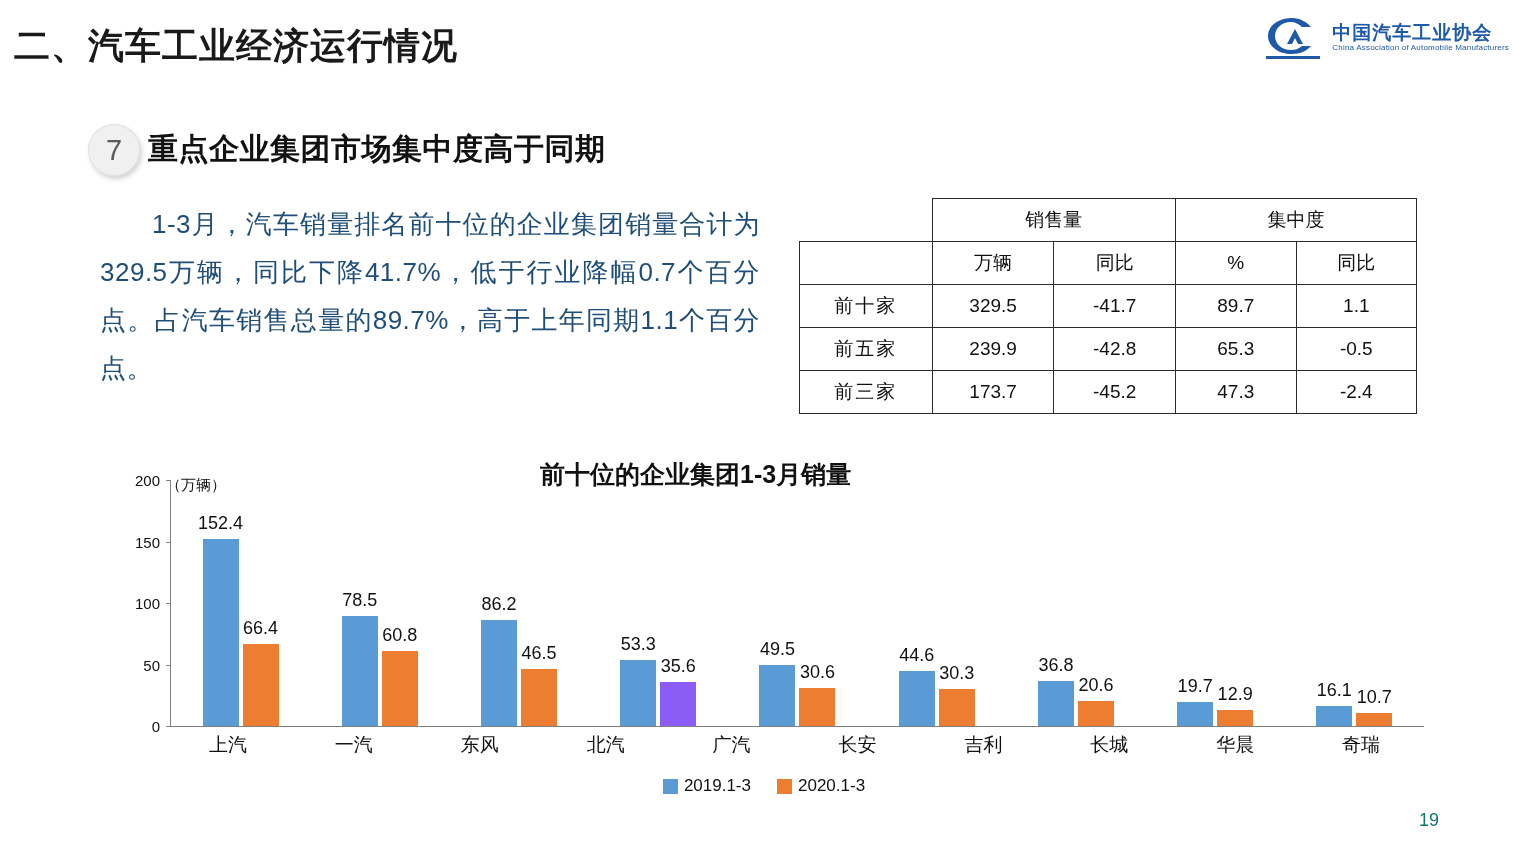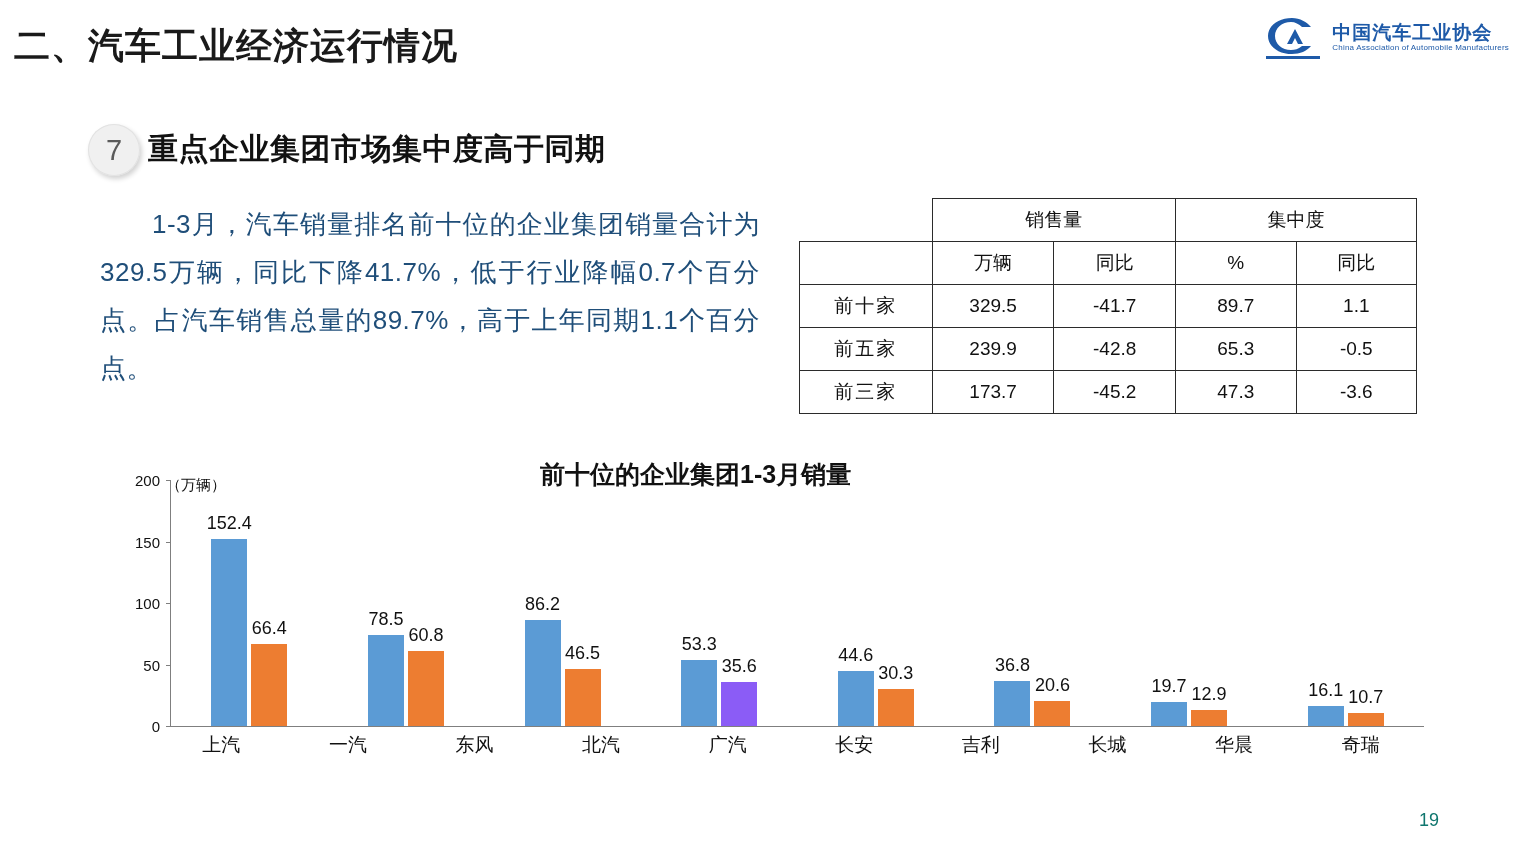--- a/index.html
+++ b/index.html
@@ -204,21 +204,21 @@
     position: absolute;
     left: 50%;
     transform: translateX(-50%);
     top: -26px;
     font-size: 18px;
     color: #111;
     white-space: nowrap;
   }
   .x-labels {
     position: absolute;
-    left: 54px;
+    left: 61px;
     right: 0;
     top: 252px;
     display: flex;
   }
   .x-labels span {
     flex: 1;
     text-align: center;
     font-size: 19px;
     color: #111;
   }
@@ -303,21 +303,21 @@
         <td>239.9</td>
         <td>-42.8</td>
         <td>65.3</td>
         <td>-0.5</td>
       </tr>
       <tr>
         <td class="rowhead">前三家</td>
         <td>173.7</td>
         <td>-45.2</td>
         <td>47.3</td>
-        <td>-3.6</td>
+        <td>-2.4</td>
       </tr>
     </tbody>
       </table>
   </div>
 
   <div class="chart-title">前十位的企业集团1-3月销量</div>
 
   <div class="chart-area">
     <div class="y-unit">（万辆）</div>
     <div class="y-axis-labels" id="y-axis-labels">
@@ -331,41 +331,49 @@
       <div class="groups" id="groups">
           <div class="group">
             <div class="bar s1" style="height: 187.452px; background: rgb(91, 155, 213);">
               <span class="val">152.4</span>
             </div>
             <div class="bar s2" style="height: 81.672px; background: rgb(237, 125, 49);">
               <span class="val">66.4</span>
             </div>
           </div>
           <div class="group">
-            <div class="bar s1" style="height: 91px; background: rgb(91, 155, 213);">
+            <div class="bar s1" style="height: 110px; background: rgb(91, 155, 213);">
               <span class="val">78.5</span>
             </div>
             <div class="bar s2" style="height: 74.784px; background: rgb(237, 125, 49);">
               <span class="val">60.8</span>
             </div>
           </div>
           <div class="group">
             <div class="bar s1" style="height: 106.026px; background: rgb(91, 155, 213);">
               <span class="val">86.2</span>
             </div>
             <div class="bar s2" style="height: 57.195px; background: rgb(237, 125, 49); text-decoration: underline;">
               <span class="val">46.5</span>
             </div>
           </div>
           <div class="group">
             <div class="bar s1" style="height: 65.559px; background: rgb(91, 155, 213);">
               <span class="val">53.3</span>
             </div>
             <div class="bar s2" style="height: 43.788px; background: #8b5cf6;">
               <span class="val">35.6</span>
+            </div>
+          </div>
+          <div class="group">
+            <div class="bar s1" style="height: 60.885px; background: rgb(91, 155, 213);">
+              <span class="val">49.5</span>
+            </div>
+            <div class="bar s2" style="height: 37.638px; background: rgb(237, 125, 49);">
+              <span class="val">30.6</span>
             </div>
           </div>
           <div class="group">
             <div class="bar s1" style="height: 54.858px; background: rgb(91, 155, 213);">
               <span class="val">44.6</span>
             </div>
             <div class="bar s2" style="height: 37.269px; background: rgb(237, 125, 49);">
               <span class="val">30.3</span>
             </div>
           </div>
@@ -405,16 +413,26 @@
         <span>一汽</span>
         <span>东风</span>
         <span>北汽</span>
         <span>广汽</span>
         <span>长安</span>
         <span>吉利</span>
         <span>长城</span>
         <span>华晨</span>
         <span>奇瑞</span>
       </div>
+    <div class="legend" id="legend">
+        <div class="legend-item">
+          <span class="swatch" style="background: rgb(91, 155, 213);"></span>
+          <span>2019.1-3</span>
+        </div>
+        <div class="legend-item">
+          <span class="swatch" style="background: rgb(237, 125, 49);"></span>
+          <span>2020.1-3</span>
+        </div>
+      </div>
   </div>
 
   <div class="page-num">19</div>
 </div>
 
 </body></html>

